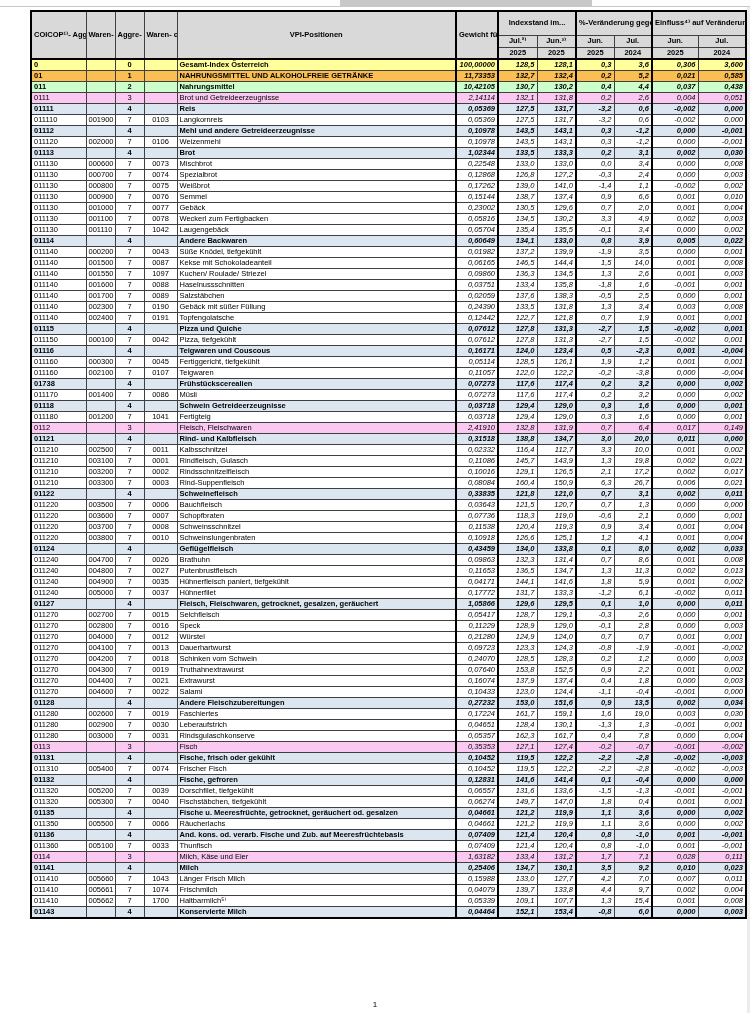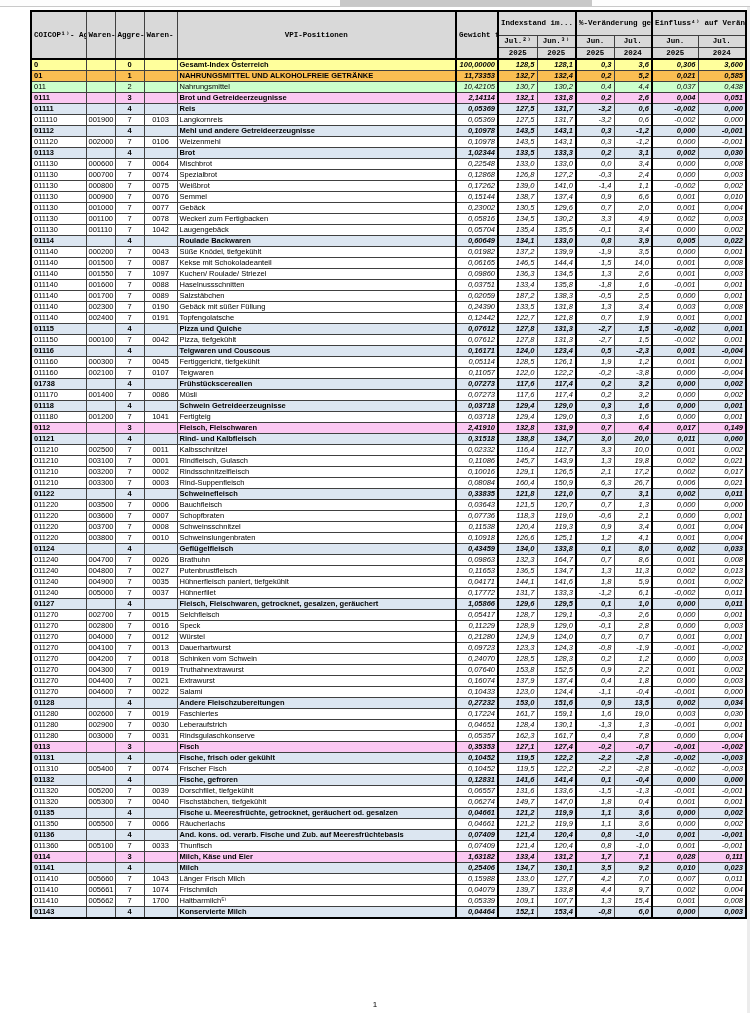--- a/index.html
+++ b/index.html
@@ -26,21 +26,21 @@
     border-collapse:collapse;table-layout:fixed;width:715px;
     font-size:7.5px;color:#000;
   }
   table.vpi th,table.vpi td{
     border:1px solid #404040;overflow:hidden;white-space:nowrap;
     height:11px;line-height:10px;padding:0 2px;box-sizing:border-box;
   }
   table.vpi{border:2px solid #000;}
   thead th{
     background:var(--hdr,#d9d9d9);font-weight:bold;
-    white-space:normal;line-height:1.25;border:1px solid #000;font-family:Liberation Mono, monospace;
+    white-space:normal;line-height:1.25;border:1px solid #000;
   }
   thead tr.group-row th{height:24px;}
   thead tr.month-row th,thead tr.year-row th{height:12px;}
   thead th.merged{height:auto;}
 
   
   .sep-l{border-left:2px solid #000 !important;}
   .sep-r{border-right:2px solid #000 !important;}
   thead{border-bottom:2px solid #000;}
 
@@ -48,22 +48,22 @@
   td.c0{text-align:left;}
   td.c1,td.c2,td.c3{text-align:center;}
   td.c4{text-align:left;}
   td.c5,td.c6,td.c7,td.c8,td.c9,td.c10,td.c11{
     text-align:right;font-style:italic;
   }
 
   
   tr.lvl0 td{background:var(--lvl0,#ffff9c);font-weight:bold;}
   tr.lvl1 td{background:var(--lvl1,#fabe52);font-weight:bold;}
-  tr.lvl2 td{background:var(--lvl2,#ccffcc);font-weight:normal;}
-  tr.lvl3 td{background:var(--lvl3,#fbc8f2);font-weight:bold;}
+  tr.lvl2 td{background:var(--lvl2,#ccffcc);font-weight:bold;}
+  tr.lvl3 td{background:var(--lvl3,#fbc8f2);font-weight:normal;}
   tr.lvl4 td{background:var(--lvl4,#dce6f1);font-weight:bold;}
   tr.lvl7 td{background:#ffffff;}
 
   .page-footer{
     position:absolute;left:0;top:1000px;width:750px;text-align:center;
     font-size:8px;color:#000;
   }
 </style>
 </head>
 <body>
@@ -242,21 +242,21 @@
           <td class="c7 sep-r">133,3</td>
           <td class="c8">0,2</td>
           <td class="c9 sep-r">3,1</td>
           <td class="c10">0,002</td>
           <td class="c11">0,030</td>
         </tr>
         <tr class="lvl7">
           <td class="c0">011130</td>
           <td class="c1">000600</td>
           <td class="c2">7</td>
-          <td class="c3">0064</td>
+          <td class="c3">0073</td>
           <td class="c4">Mischbrot</td>
           <td class="c5 sep-l sep-r">0,22548</td>
           <td class="c6">133,0</td>
           <td class="c7 sep-r">133,0</td>
           <td class="c8">0,0</td>
           <td class="c9 sep-r">3,4</td>
           <td class="c10">0,000</td>
           <td class="c11">0,008</td>
         </tr>
         <tr class="lvl7">
@@ -341,21 +341,21 @@
           <td class="c8">-0,1</td>
           <td class="c9 sep-r">3,4</td>
           <td class="c10">0,000</td>
           <td class="c11">0,002</td>
         </tr>
         <tr class="lvl4">
           <td class="c0">01114</td>
           <td class="c1"></td>
           <td class="c2">4</td>
           <td class="c3"></td>
-          <td class="c4">Roulade Backwaren</td>
+          <td class="c4">Andere Backwaren</td>
           <td class="c5 sep-l sep-r">0,60649</td>
           <td class="c6">134,1</td>
           <td class="c7 sep-r">133,0</td>
           <td class="c8">0,8</td>
           <td class="c9 sep-r">3,9</td>
           <td class="c10">0,005</td>
           <td class="c11">0,022</td>
         </tr>
         <tr class="lvl7">
           <td class="c0">011140</td>
@@ -413,21 +413,21 @@
           <td class="c10">-0,001</td>
           <td class="c11">0,001</td>
         </tr>
         <tr class="lvl7">
           <td class="c0">011140</td>
           <td class="c1">001700</td>
           <td class="c2">7</td>
           <td class="c3">0089</td>
           <td class="c4">Salzstäbchen</td>
           <td class="c5 sep-l sep-r">0,02059</td>
-          <td class="c6">187,2</td>
+          <td class="c6">137,6</td>
           <td class="c7 sep-r">138,3</td>
           <td class="c8">-0,5</td>
           <td class="c9 sep-r">2,5</td>
           <td class="c10">0,000</td>
           <td class="c11">0,001</td>
         </tr>
         <tr class="lvl7">
           <td class="c0">011140</td>
           <td class="c1">002300</td>
           <td class="c2">7</td>
@@ -750,21 +750,21 @@
           <td class="c11">0,033</td>
         </tr>
         <tr class="lvl7">
           <td class="c0">011240</td>
           <td class="c1">004700</td>
           <td class="c2">7</td>
           <td class="c3">0026</td>
           <td class="c4">Brathuhn</td>
           <td class="c5 sep-l sep-r">0,09863</td>
           <td class="c6">132,3</td>
-          <td class="c7 sep-r">164,7</td>
+          <td class="c7 sep-r">131,4</td>
           <td class="c8">0,7</td>
           <td class="c9 sep-r">8,6</td>
           <td class="c10">0,001</td>
           <td class="c11">0,008</td>
         </tr>
         <tr class="lvl7">
           <td class="c0">011240</td>
           <td class="c1">004800</td>
           <td class="c2">7</td>
           <td class="c3">0027</td>

